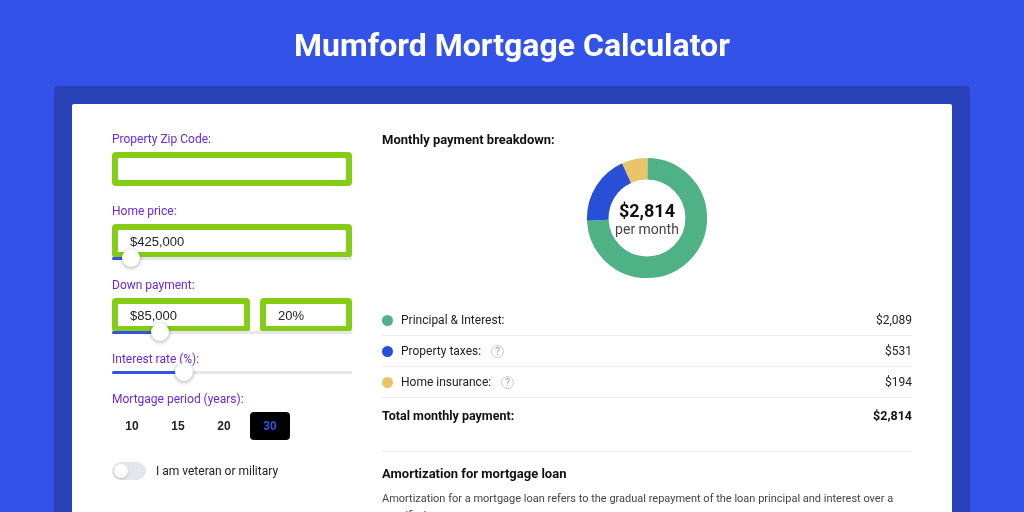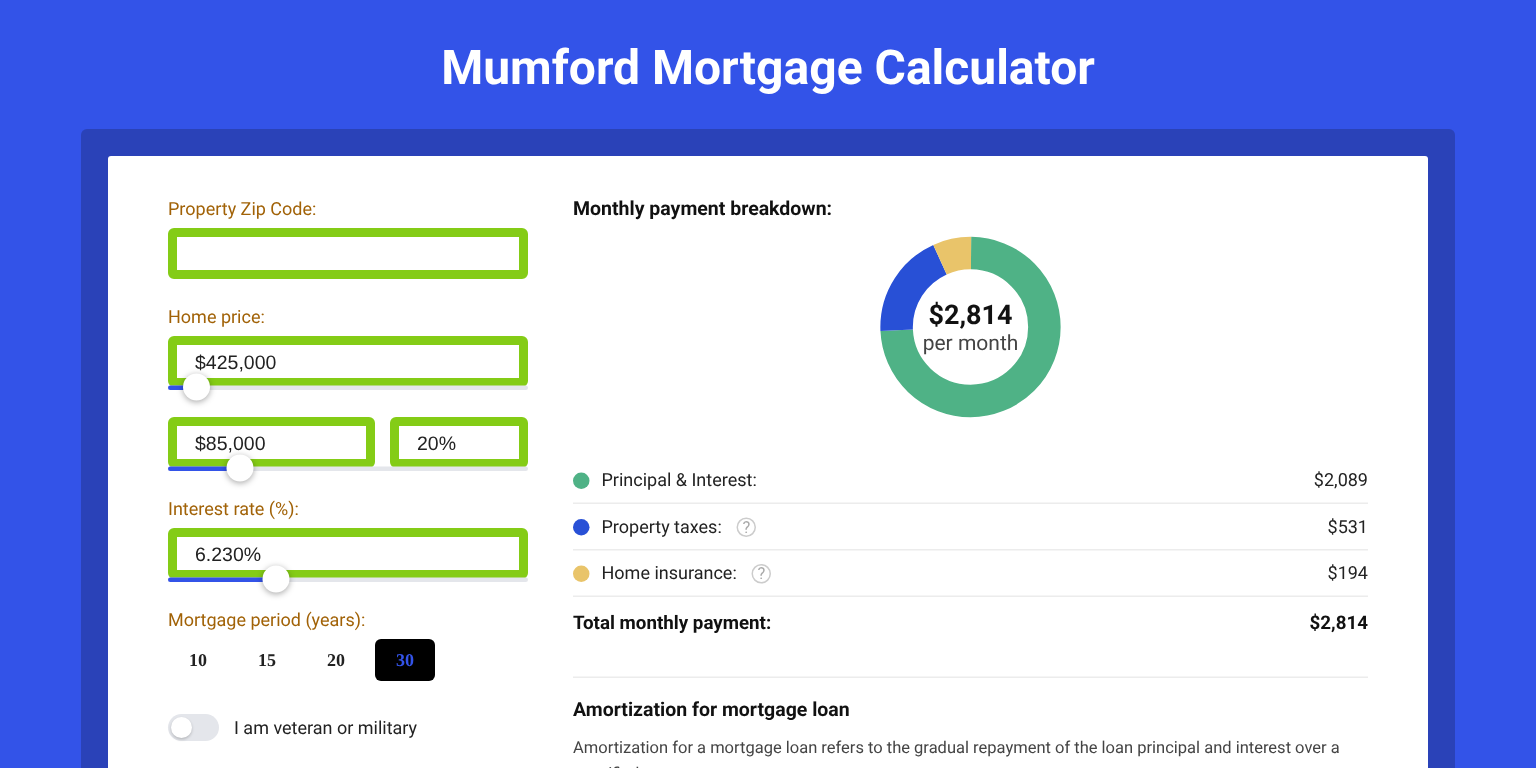--- a/index.html
+++ b/index.html
@@ -29,21 +29,21 @@
     border-radius: 2px;
     height: 100%;
     display: flex;
     padding: 28px 40px 0 40px;
     gap: 30px;
   }
   .left-col { width: 240px; flex-shrink: 0; }
   .right-col { flex: 1; }
   .field-label {
     font-size: 12px;
-    color: #a16207;
+    color: #6d28d9;
     margin-bottom: 6px;
     display: block;
   }
   .field-group { margin-bottom: 18px; }
   .text-input {
     width: 100%;
     height: 34px;
     border: 6px solid #84cc16;
     border-radius: 4px;
     padding: 0 12px;
@@ -81,21 +81,20 @@
   .period-btn {
     width: 40px;
     height: 28px;
     border: none;
     background: transparent;
     border-radius: 4px;
     font-size: 12px;
     font-weight: 600;
     color: #222;
     cursor: pointer;
-    font-family: Liberation Serif, serif;
   }
   .period-btn.active {
     background: #000000;
     color: #3353e8;
   }
   .toggle-row { display: flex; align-items: center; gap: 10px; margin-top: 22px; }
   .toggle {
     width: 34px;
     height: 18px;
     background: #e4e6eb;
@@ -204,33 +203,33 @@
       <div class="field-group">
         <label class="field-label">Home price:</label>
         <input class="text-input" value="$425,000" style="">
         <div class="slider-track">
           <div class="slider-fill" style="width:8%"></div>
           <div class="slider-thumb" style="left:8%"></div>
         </div>
       </div>
 
       <div class="field-group">
+        <label class="field-label">Down payment:</label>
         <div class="dual-row">
           <input class="text-input" value="$85,000" style="">
           <input class="text-input pct-input" value="20%" style="">
         </div>
         <div class="slider-track">
           <div class="slider-fill" style="width:20%"></div>
           <div class="slider-thumb" style="left:20%"></div>
         </div>
       </div>
 
       <div class="field-group">
         <label class="field-label">Interest rate (%):</label>
-        <input class="text-input" value="6.230%" style="">
         <div class="slider-track">
           <div class="slider-fill" style="width:30%"></div>
           <div class="slider-thumb" style="left:30%"></div>
         </div>
       </div>
 
       <div class="field-group">
         <label class="field-label">Mortgage period (years):</label>
         <div class="periods">
           <button class="period-btn">10</button>

